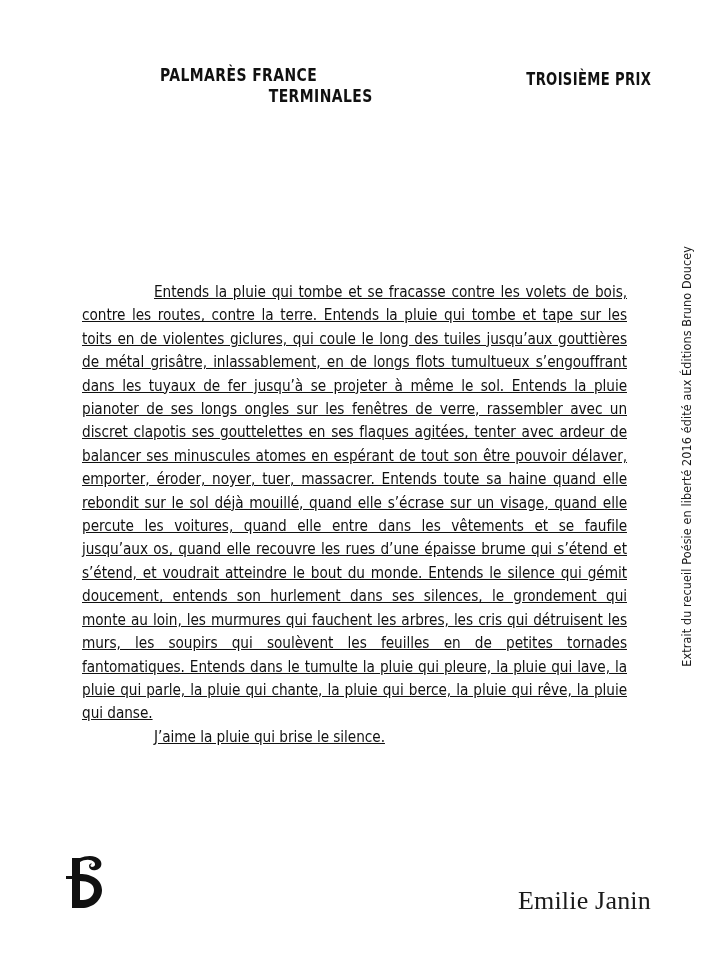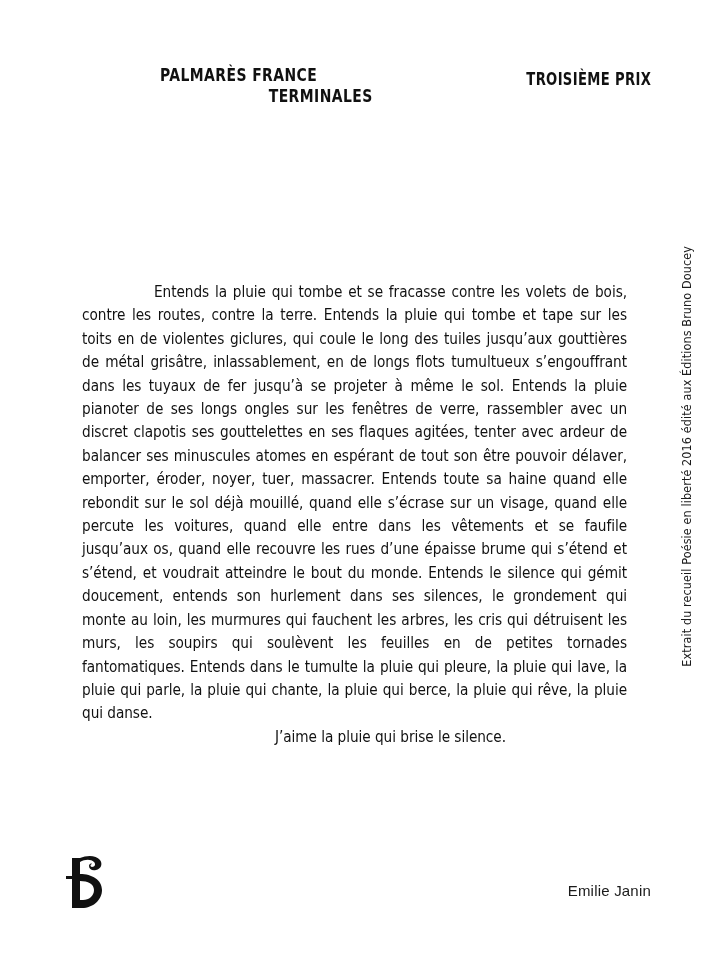--- a/index.html
+++ b/index.html
@@ -79,23 +79,24 @@
     line-height: 23.4px;
     text-align: justify;
     text-justify: inter-word;
     color: #111;
     letter-spacing: -0.05px;
   }
   .poem p {
     margin: 0;
     text-indent: 72px;
     text-align: justify;
+    text-decoration: underline;
   }
   .poem p.last {
-    text-align: center;
+    text-align: left;
   }
 
   
   .side-credit {
     position: absolute;
     right: 12px;
     top: 246px;
     height: 510px;
     width: 22px;
     display: flex;
@@ -117,23 +118,23 @@
   .logo {
     position: absolute;
     left: 58px;
     bottom: 60px;
     width: 52px;
     height: 62px;
   }
   .author {
     position: absolute;
     right: 58px;
-    bottom: 75px;
-    font-family: Liberation Sans, sans-serif;
-    font-size: 15px;
+    bottom: 58px;
+    font-family: Liberation Serif, serif;
+    font-size: 26px;
     color: #1a1a1a;
     letter-spacing: 0.2px;
   }
 </style>
 </head>
 <body>
 
 <div class="page">
 
   <div class="header-left">

